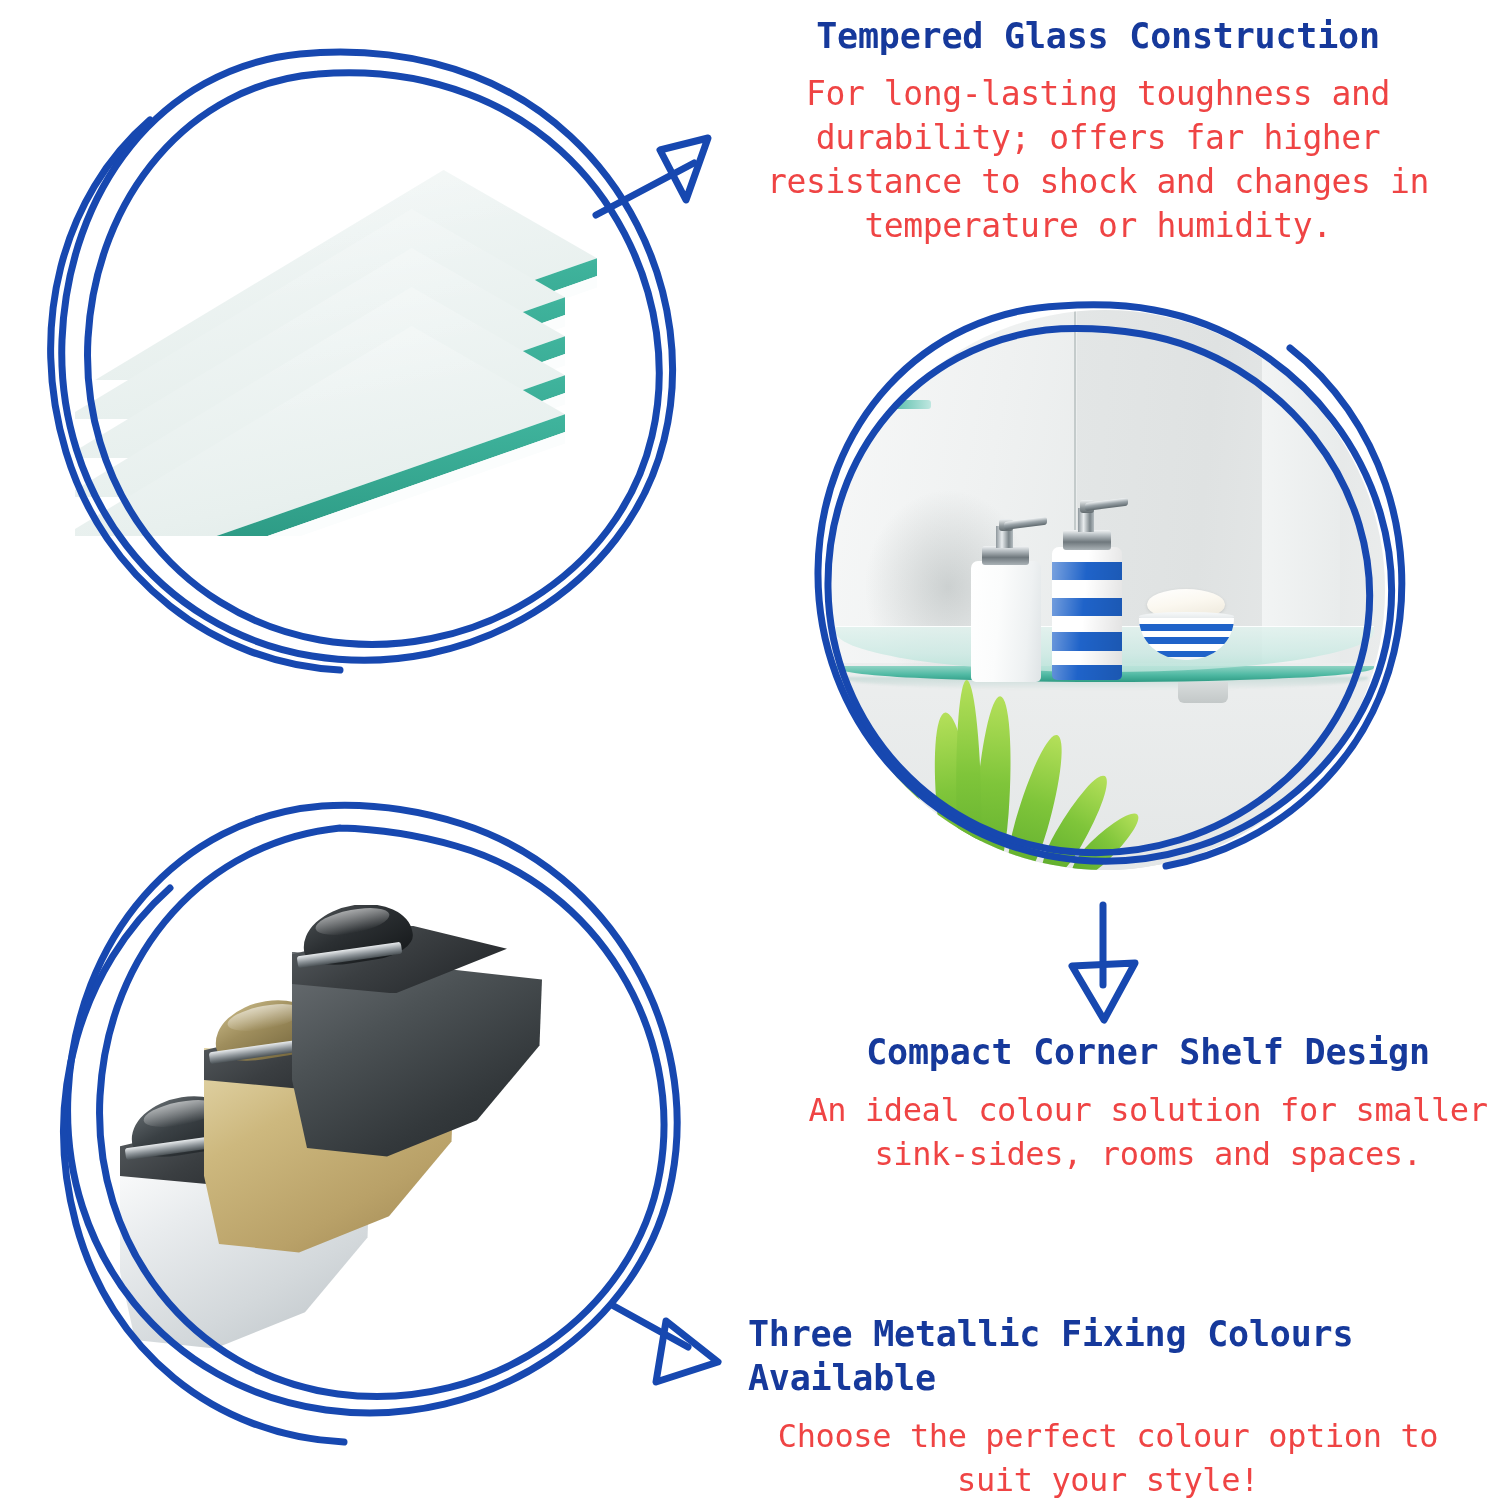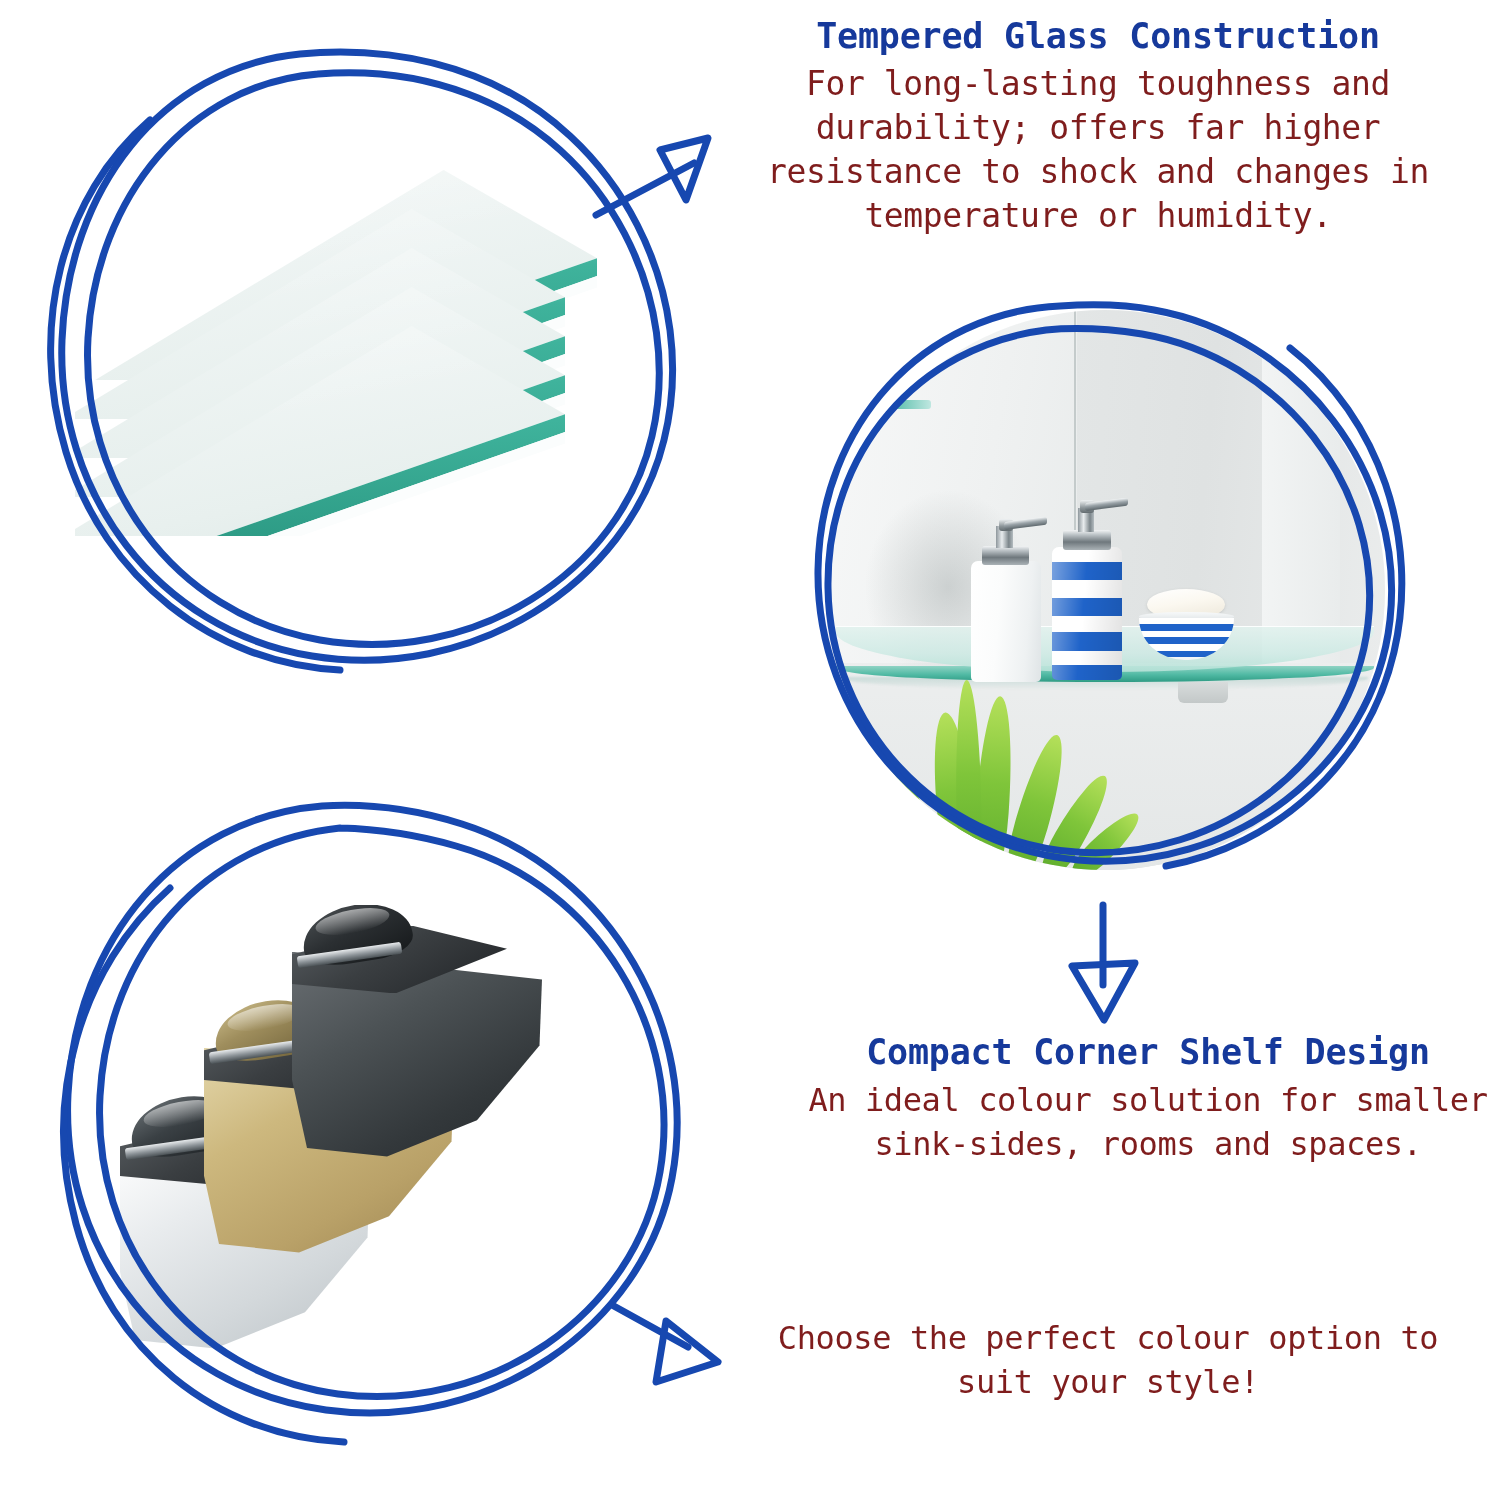--- a/index.html
+++ b/index.html
@@ -16,24 +16,24 @@
   .feature h2{
     margin:0;
     font-family:"DejaVu Sans Mono","Liberation Mono",monospace;
     font-weight:700;
     color:#16399b;
     font-size:35px;
     line-height:44px;
     letter-spacing:-0.2px;
   }
   .feature p{
-    margin:4px;
+    margin:14px;
     font-family:"DejaVu Sans Mono","Liberation Mono",monospace;
     font-weight:400;
-    color:#7f1d1d;
+    color:#ef4444;
     font-size:33px;
     line-height:44px;
     letter-spacing:-0.4px;
   }
   #feat-glass{left:748px;top:14px;width:700px;text-align:center;}
   #feat-corner{left:788px;top:1030px;width:720px;text-align:center;}
   #feat-corner p{font-size:32px;}
   #feat-colours{left:748px;top:1312px;width:720px;text-align:left;}
   #feat-colours p{font-size:32px;text-align:center;}
 
@@ -390,16 +390,17 @@
     <h2>Tempered Glass Construction</h2>
     <p>For long-lasting toughness and durability; offers far higher resistance to shock and changes in temperature or humidity.</p>
   </div>
 
   <div class="feature" id="feat-corner">
     <h2>Compact Corner Shelf Design</h2>
     <p>An ideal colour solution for smaller sink-sides, rooms and spaces.</p>
   </div>
 
   <div class="feature" id="feat-colours">
+    <h2>Three Metallic Fixing Colours Available</h2>
     <p>Choose the perfect colour option to suit your style!</p>
   </div>
 
 </div>
 
 </body></html>

